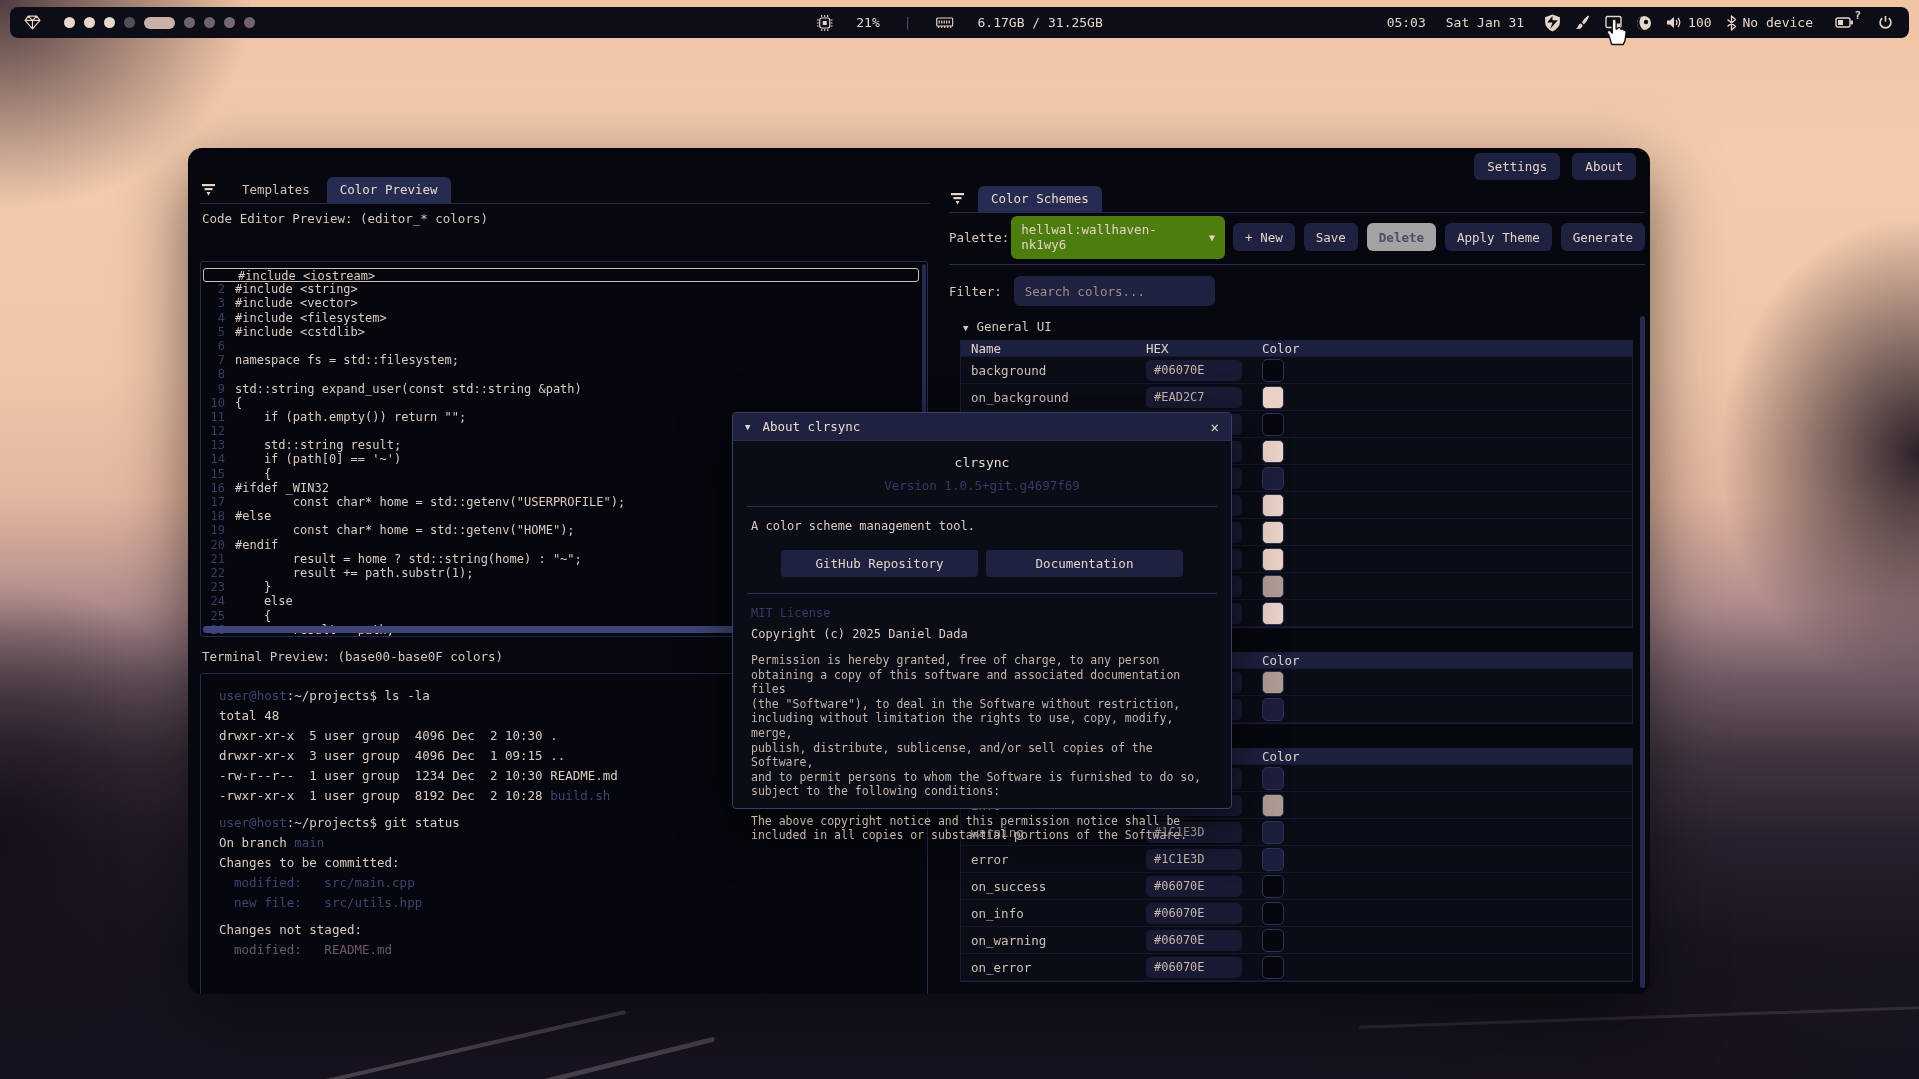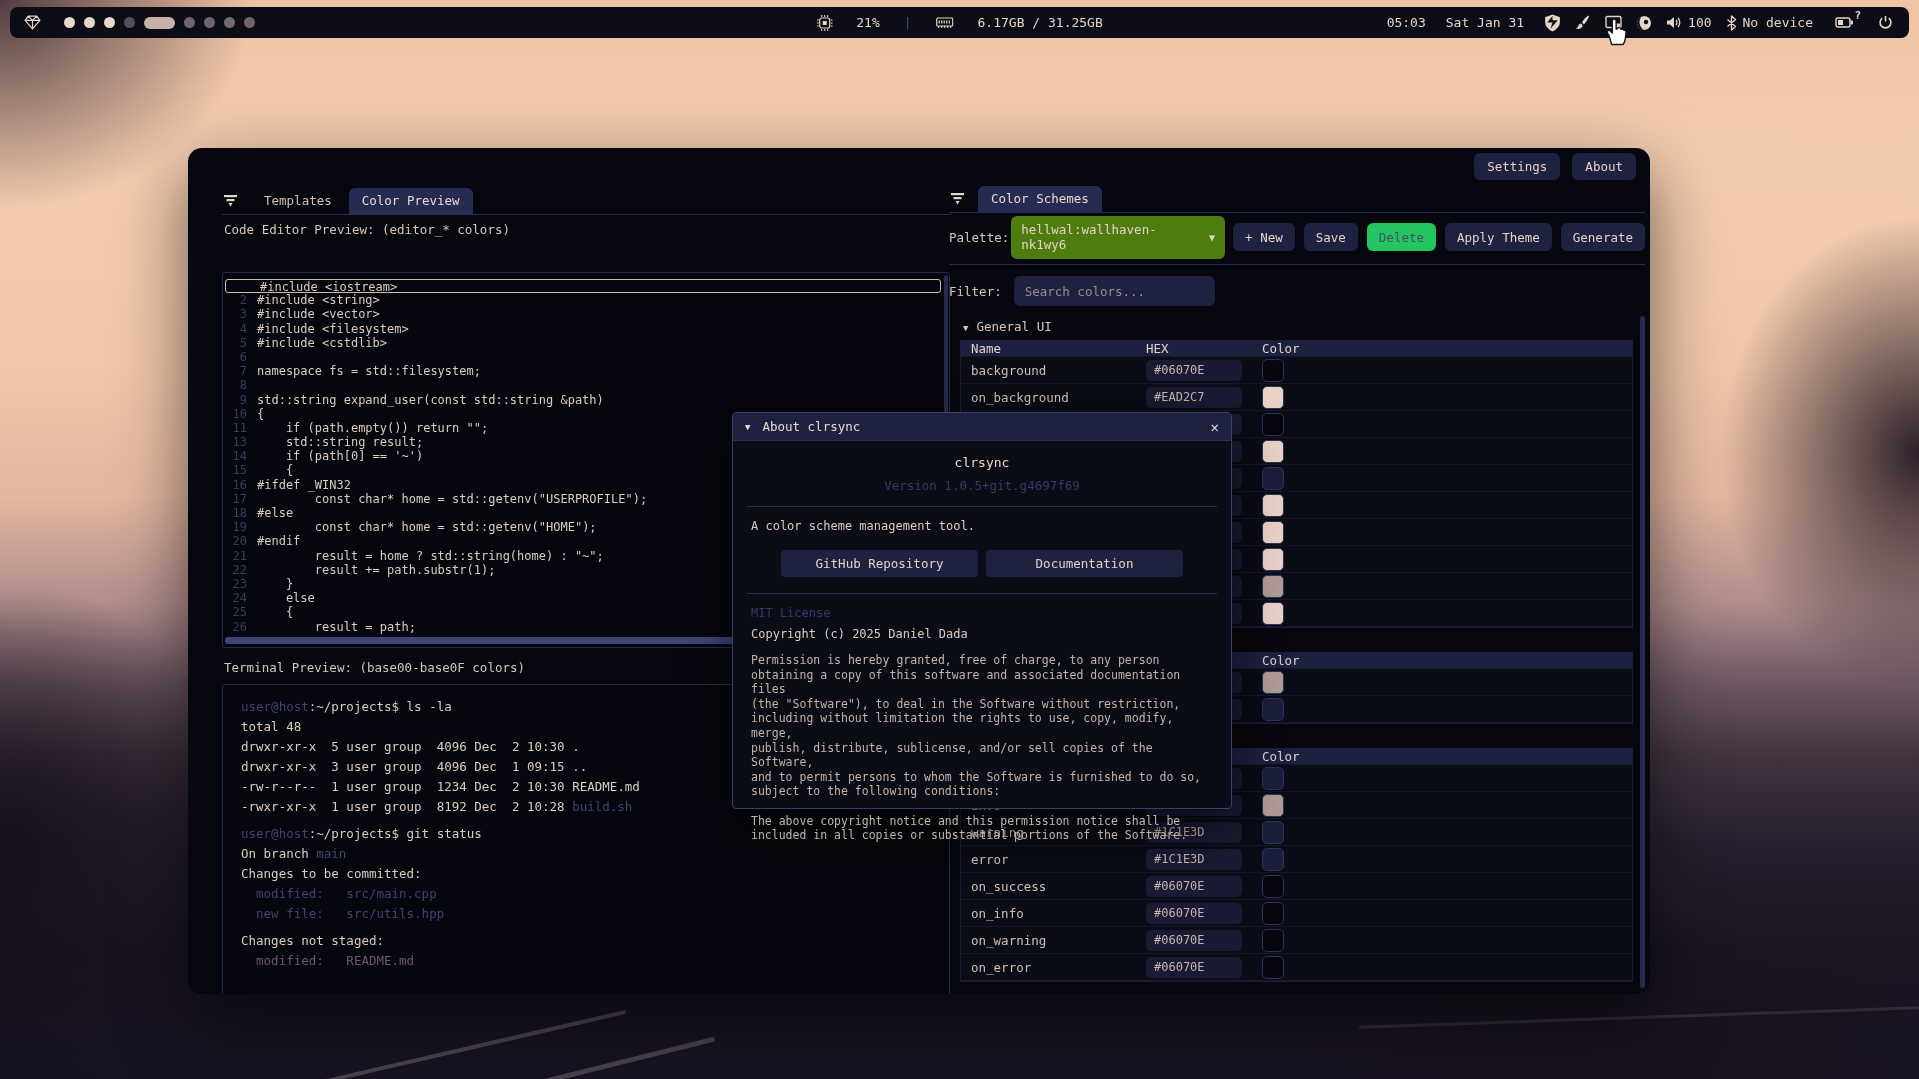--- a/index.html
+++ b/index.html
@@ -44,21 +44,21 @@
   .wbtn{background:#1e2240;border:none;color:#e3d2c8;font-family:inherit;font-size:12.5px;
     padding:6px 13px;border-radius:6px;cursor:pointer;}
 
   .tabbar{position:absolute;height:28px;display:flex;align-items:flex-end;gap:4px;
     border-bottom:1px solid #262b52;}
   .funnel{align-self:center;margin:0 10px 0 2px;}
   .tab{padding:5px 13px 6px;font-size:12.5px;color:#cfc0b6;border-radius:6px 6px 0 0;}
   .tab.active{background:#262b52;color:#ead9cf;}
 
   
-  .lp{position:absolute;left:12px;top:36px;width:730px;bottom:0;margin-left:22px;}
+  .lp{position:absolute;left:12px;top:25px;width:730px;bottom:0;}
   .lp .tabbar{left:0;top:3px;width:730px;}
   .sec-label{position:absolute;left:2px;font-size:12.5px;color:#d6c5bb;}
   .codebox{position:absolute;left:0;top:88px;width:728px;height:376px;background:#06070e;
     border:1px solid #252950;border-radius:3px;padding:6px 0 0 0;overflow:hidden;}
   .code-line{display:flex;height:14.2px;line-height:14.2px;font-size:12px;white-space:pre;}
   .code-line .ln{width:34px;text-align:right;padding-right:10px;color:#383c60;flex:none;}
   .code-line .src{color:#dccbc1;}
   .code-line.hl{border:1px solid #cdbcb2;border-radius:3px;margin:0 8px 0 2px;}
   .code-line.hl .ln{color:transparent;}
   .tok-dim{color:#3e4470;}
@@ -73,21 +73,21 @@
   
   .rp{position:absolute;left:761px;top:34px;width:696px;bottom:0;}
   .rp .tabbar{left:0;top:3px;width:696px;}
   .palette-row{position:absolute;left:0;top:40px;width:696px;height:30px;display:flex;
     align-items:center;gap:2px;font-size:12.5px;}
   .dropdown{background:#4d7c0f;border-radius:6px;height:43px;display:flex;align-items:center;
     gap:8px;padding:0 10px;color:#e3d2c8;cursor:pointer;}
   .dd-arrow{font-size:10px;}
   .btn{background:#1e2240;border:none;color:#e3d2c8;font-family:inherit;font-size:12.5px;
     height:28px;padding:0 12px;border-radius:6px;cursor:pointer;white-space:nowrap;}
-  .btn.disabled{color:#4a4e6e;background:#22c55e;}
+  .btn.disabled{color:#4a4e6e;background:#a3a3a3;font-weight:bold;}
   .rp-divider{position:absolute;left:0;top:82px;width:696px;border-top:1px solid #262b52;}
   .filter-row{position:absolute;left:0;top:94px;height:30px;display:flex;align-items:center;
     gap:12px;font-size:12.5px;}
   .filter-input{background:#1e2240;border:none;border-radius:6px;height:30px;width:201px;
     color:#e3d2c8;font-family:inherit;font-size:12.5px;padding:0 11px;}
   .filter-input::placeholder{color:#9b8d88;}
   .colorlist{position:absolute;left:11px;top:134px;width:673px;bottom:0;overflow:hidden;}
   .section-title{height:18px;line-height:18px;font-size:12.5px;color:#d8c7bd;margin:2px 0 4px 3px;}
   .tri{font-size:9px;margin-right:8px;}
   .ctable{border:1px solid #1b1e38;}
@@ -260,20 +260,21 @@
           <div class="code-line"><span class="ln">2</span><span class="src">#include &lt;string&gt;</span></div>
           <div class="code-line"><span class="ln">3</span><span class="src">#include &lt;vector&gt;</span></div>
           <div class="code-line"><span class="ln">4</span><span class="src">#include &lt;filesystem&gt;</span></div>
           <div class="code-line"><span class="ln">5</span><span class="src">#include &lt;cstdlib&gt;</span></div>
           <div class="code-line"><span class="ln">6</span></div>
           <div class="code-line"><span class="ln">7</span><span class="src">namespace fs = std::filesystem;</span></div>
           <div class="code-line"><span class="ln">8</span></div>
           <div class="code-line"><span class="ln">9</span><span class="src">std::string expand_user(const std::string &amp;path)</span></div>
           <div class="code-line"><span class="ln">10</span><span class="src">{</span></div>
           <div class="code-line"><span class="ln">11</span><span class="src">    if (path.empty()) return </span><span class="src tok-dim">""</span><span class="src">;</span></div>
+          <div class="code-line"><span class="ln">12</span></div>
           <div class="code-line"><span class="ln">13</span><span class="src">    std::string result;</span></div>
           <div class="code-line"><span class="ln">14</span><span class="src">    if (path[</span><span class="src tok-dim">0</span><span class="src">] == </span><span class="src tok-dim">'~'</span><span class="src">)</span></div>
           <div class="code-line"><span class="ln">15</span><span class="src">    {</span></div>
           <div class="code-line"><span class="ln">16</span><span class="src">#ifdef _WIN32</span></div>
           <div class="code-line"><span class="ln">17</span><span class="src">        const char* home = std::getenv(</span><span class="src tok-dim">"USERPROFILE"</span><span class="src">);</span></div>
           <div class="code-line"><span class="ln">18</span><span class="src">#else</span></div>
           <div class="code-line"><span class="ln">19</span><span class="src">        const char* home = std::getenv(</span><span class="src tok-dim">"HOME"</span><span class="src">);</span></div>
           <div class="code-line"><span class="ln">20</span><span class="src">#endif</span></div>
           <div class="code-line"><span class="ln">21</span><span class="src">        result = home ? std::string(home) : </span><span class="src tok-dim">"~"</span><span class="src">;</span></div>
           <div class="code-line"><span class="ln">22</span><span class="src">        result += path.substr(</span><span class="src tok-dim">1</span><span class="src">);</span></div>

